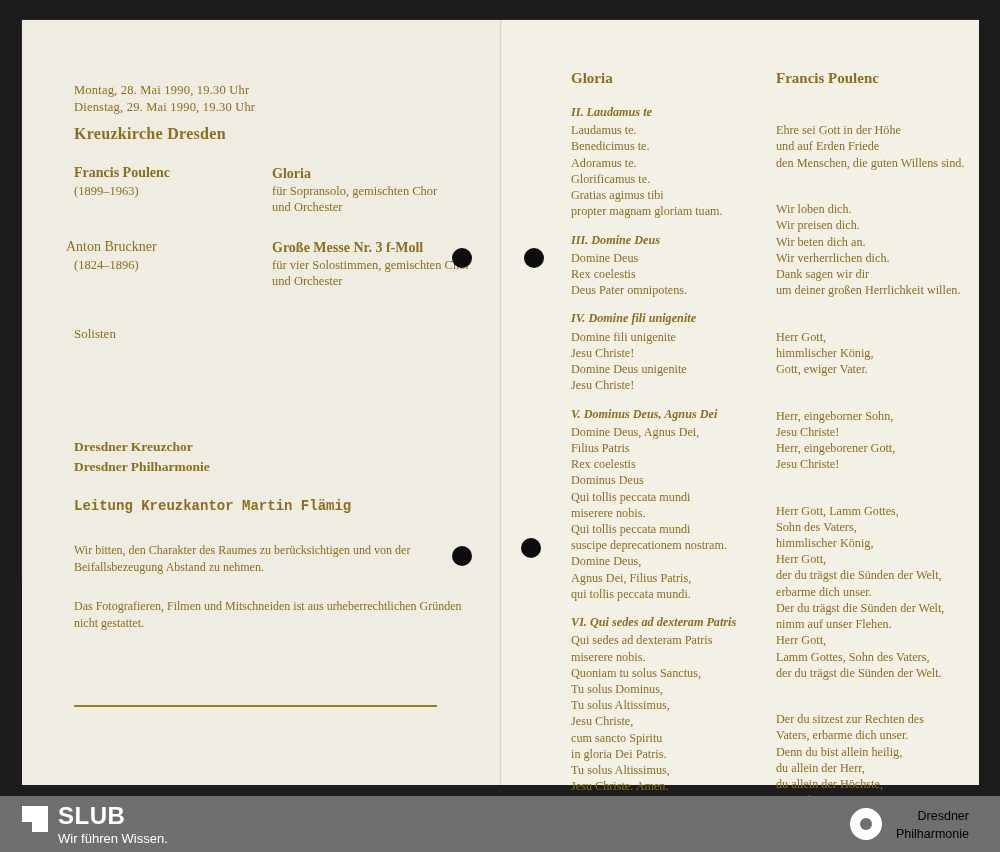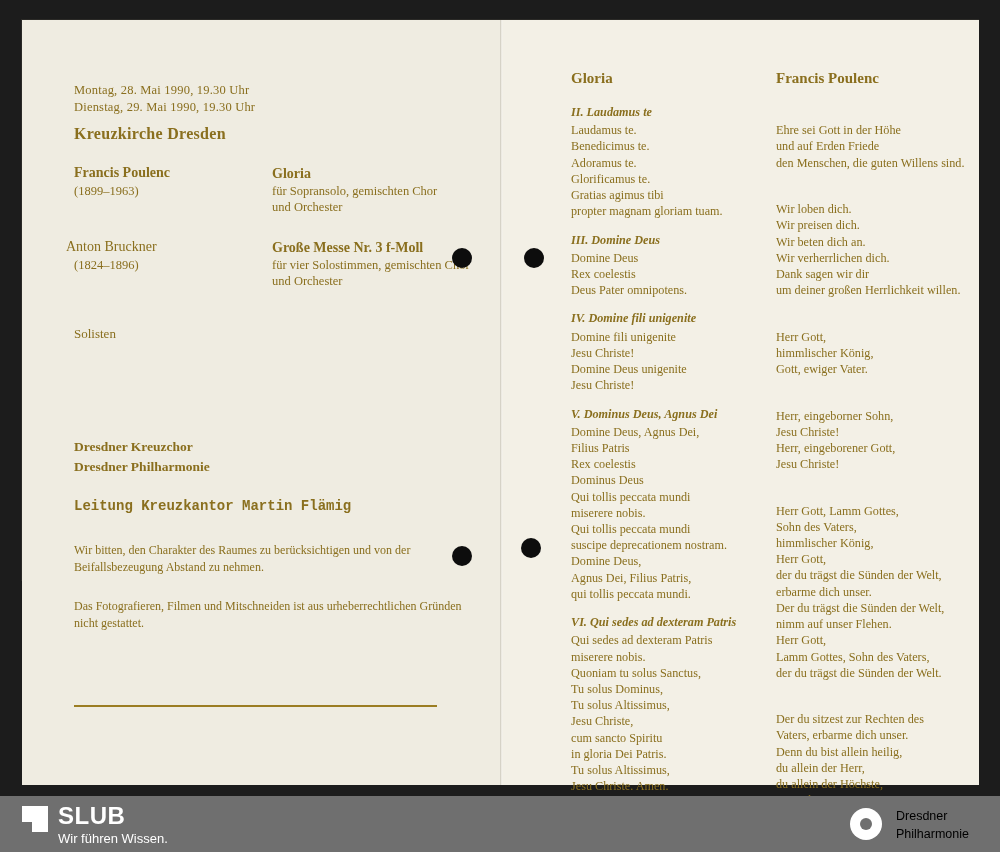--- a/index.html
+++ b/index.html
@@ -197,20 +197,21 @@
   .hole.h2 { left: 524px; top: 248px; }
   .hole.h3 { left: 521px; top: 538px; }
   .hole.h4 { left: 452px; top: 546px; }
 
   
   .footer {
     position: absolute;
     left: 0; top: 796px;
     width: 1000px; height: 56px;
     background: #6f6f6f;
+    text-align: right;
   }
   .footer-left {
     position: absolute;
     left: 0; top: 0;
     width: 720px; height: 56px;
     background: #6f6f6f;
   }
   .slub-mark {
     position: absolute;
     left: 22px; top: 10px;

